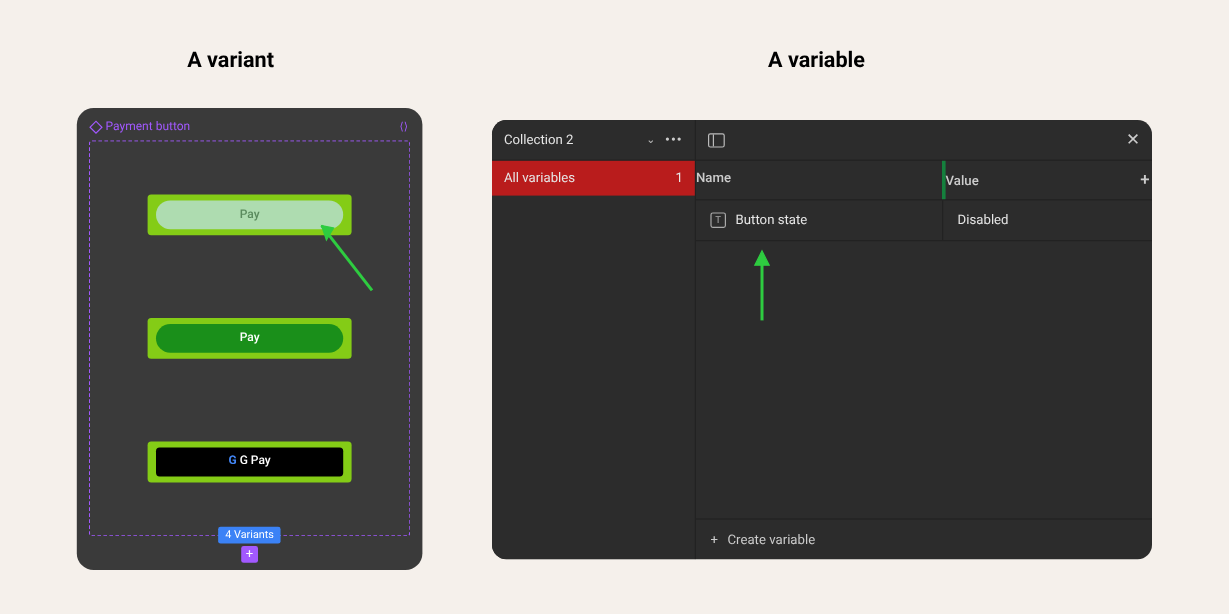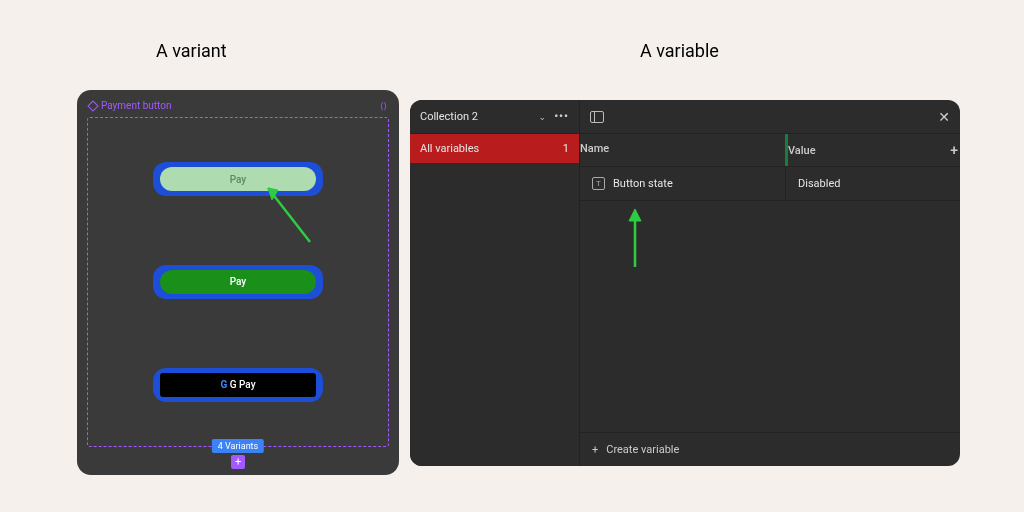--- a/index.html
+++ b/index.html
@@ -10,30 +10,30 @@
     font-size: 12px;
     color: #fff;
     position: relative;
     overflow: hidden;
   }
 
   .heading {
     position: absolute;
     color: #000;
     font-size: 18px;
-    font-weight: 400;
+    font-weight: 700;
   }
   .heading-left { top: 40px; left: 156px; }
   .heading-right { top: 40px; left: 640px; }
 
   
   .panel-left {
     position: absolute;
-    top: 90px; left: 77px;
-    width: 322px; height: 385px;
+    top: 90px; left: 64px;
+    width: 288px; height: 385px;
     background: #3a3a3a;
     border-radius: 14px;
     padding: 10px;
   }
   .component-header {
     display: flex; justify-content: space-between; align-items: center;
     color: #a259ff;
     font-size: 10px;
     padding: 0 2px 6px 2px;
   }
@@ -47,24 +47,24 @@
   .component-frame {
     border: 1px dashed #a259ff;
     border-radius: 3px;
     height: 330px;
     display: flex; flex-direction: column;
     justify-content: space-around;
     align-items: center;
     padding: 10px 6px;
   }
   .variant-slot {
-    background: #1d4ed8;
+    background: #84cc16;
     width: 170px;
     height: 34px;
-    border-radius: 13px;
+    border-radius: 3px;
     display: flex; align-items: center; justify-content: center;
     padding: 4px 6px;
   }
   .variant-btn {
     width: 156px; height: 24px;
     border-radius: 12px;
     display: flex; align-items: center; justify-content: center;
     font-size: 10px;
     font-weight: 500;
   }

